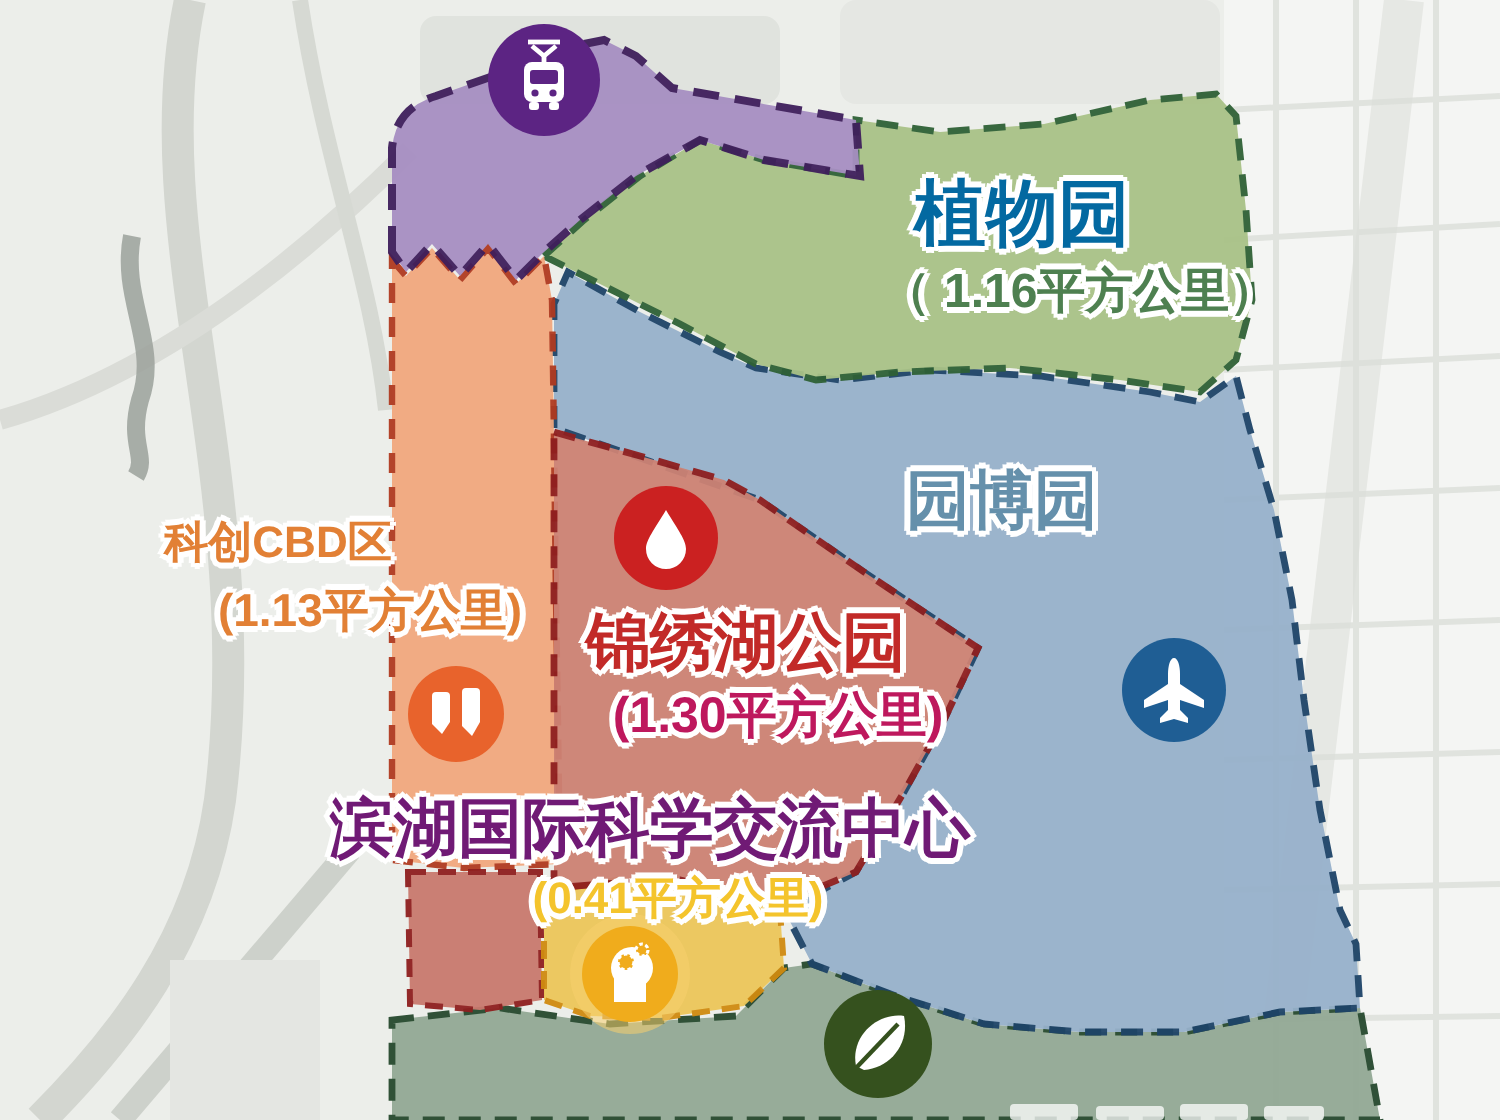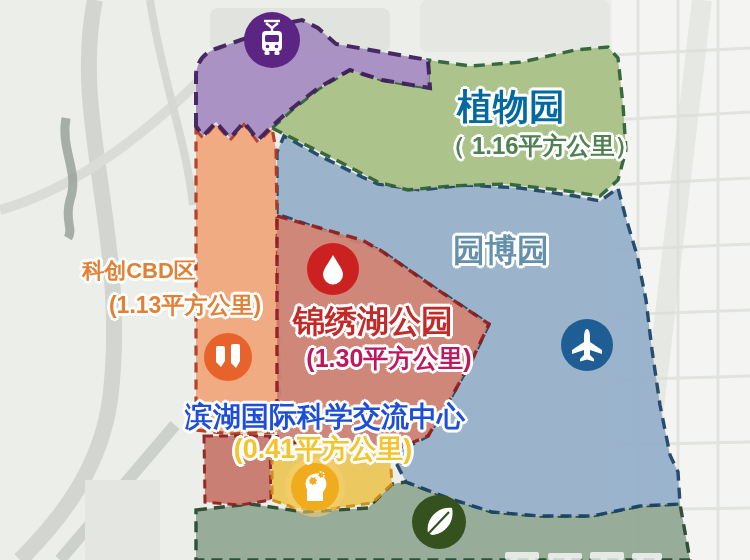--- a/index.html
+++ b/index.html
@@ -17,22 +17,22 @@
                  -3px 0 0 #fff,3px 0 0 #fff,0 3px 0 #fff,0 -3px 0 #fff;
   }
   .lbl-botanical{color:#0369a1;font-size:36px;padding-left:48px;}
   .lbl-botanical-area{color:#4e8050;font-size:24px;}
   .lbl-expo{color:#6590ab;font-size:32px;}
   .lbl-expo-area{color:#6590ab;font-size:26px;}
   .lbl-cbd{color:#e28035;font-size:22px;}
   .lbl-cbd-area{color:#e28035;font-size:23px;}
   .lbl-lake{color:#c22a28;font-size:32px;text-align:right;}
   .lbl-lake-area{color:#be185d;font-size:25px;}
-  .lbl-science{color:#1d4ed8;font-size:28px;}
-  .lbl-science-area{color:#f4c42c;font-size:27px;}
+  .lbl-science{color:#701a75;font-size:32px;font-family:Liberation Mono, monospace;}
+  .lbl-science-area{color:#f4c42c;font-size:22px;margin-left:16px;}
 </style>
 </head>
 <body>
 
 <div class="stage">
 
   <svg width="750" height="560" viewBox="0 0 750 560">
     <rect x="0" y="0" width="750" height="560" fill="#eceeea"></rect>
     <g fill="none">
       <path d="M95,0 C70,120 130,240 110,400 C100,470 60,520 20,560" stroke="#d3d6d0" stroke-width="16"></path>

